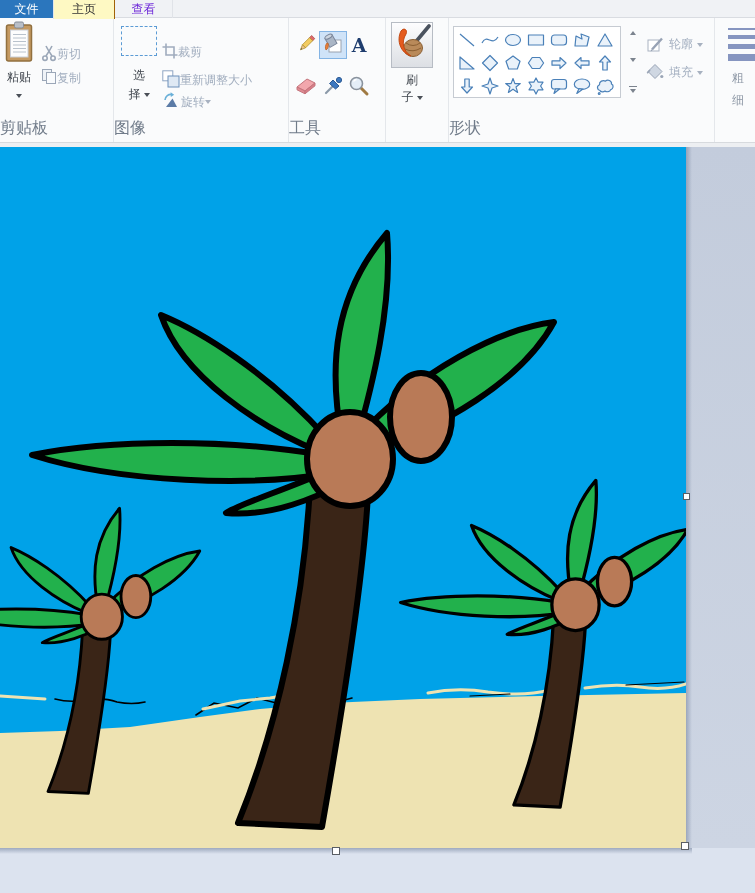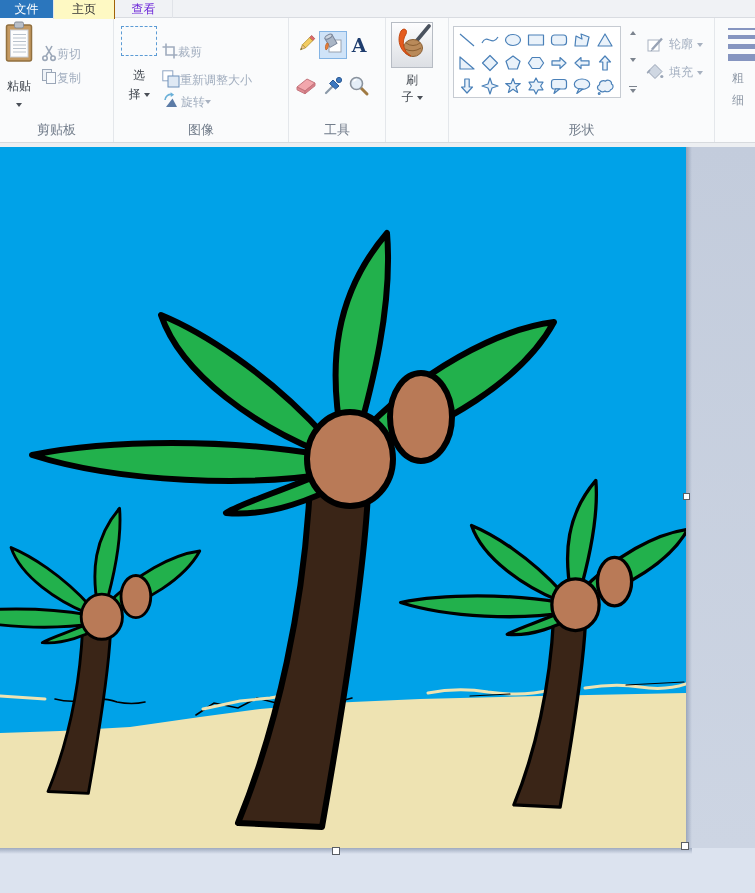--- a/index.html
+++ b/index.html
@@ -9,36 +9,36 @@
   
   .tabbar { position:absolute; top:0; left:0; width:755px; height:18px; background:#f0f2f5; border-bottom:1px solid #d9dce1; z-index:5; }
   .tab { position:absolute; top:0; height:18px; display:flex; align-items:center; justify-content:center; font-size:12px; cursor:default; }
   .tab-file { left:0; width:53px; background:var(--file_tab); color:#fff; }
   .tab-home { left:53px; width:62px; background:#fef9c3; color:#333; border-left:1px solid #e3e6ea; border-right:1px solid #a16207; height:19px; z-index:6; }
   .tab-view { left:115px; width:58px; color:#6d28d9; border-right:1px solid #e0e3e8; }
 
   
   .ribbon { position:absolute; top:18px; left:0; width:755px; height:125px; background:#fafbfc; border-bottom:1px solid #d7dade; z-index:4; }
   .group { position:absolute; top:0; height:124px; border-right:1px solid #e4e7eb; }
-  .grplabel { position:absolute; bottom:3px; left:0; width:100%; text-align:center; color:#717c8a; font-size:13px; white-space:nowrap;margin-top:45px; }
+  .grplabel { position:absolute; bottom:3px; left:0; width:100%; color:#717c8a; font-size:16px; white-space:nowrap;margin-top:45px; }
   .g-clipboard { left:0; width:114px; }
   .g-image { left:114px; width:175px; }
   .g-tools { left:289px; width:97px; }
   .g-brush { left:386px; width:63px; }
   .g-shapes { left:449px; width:266px; }
   .g-size { left:715px; width:40px; border-right:none; }
 
   .dd { width:0; height:0; border-left:3.5px solid transparent; border-right:3.5px solid transparent; border-top:4px solid #4a4f57; display:inline-block; }
   .dd.dis { border-top-color:#a7b1c0; }
   .dis-txt { color:#a2aebf; }
   .row-btn { position:absolute; display:flex; align-items:center; white-space:nowrap; font-size:12px; }
 
   
   .paste-btn { position:absolute; left:1px; top:3px; width:36px; height:100px; display:flex; flex-direction:column; align-items:center; }
-  .paste-btn .lbl { margin-top:12px; color:#3e444c; }
+  .paste-btn .lbl { margin-top:3px; color:#3e444c; }
   .paste-btn .dd { margin-top:8px; }
 
   
   .select-btn { position:absolute; left:2px; top:8px; width:46px; display:flex; flex-direction:column; align-items:center; }
   .marquee { width:36px; height:30px; border:1px dashed #5b9bd5; }
   .select-btn .l1 { margin-top:11px; }
   .select-btn .l2 { display:flex; align-items:center; gap:3px; margin-top:2px; }
 
   
   .tool-cell { position:absolute; width:28px; height:28px; display:flex; align-items:center; justify-content:center; border:1px solid transparent; }

